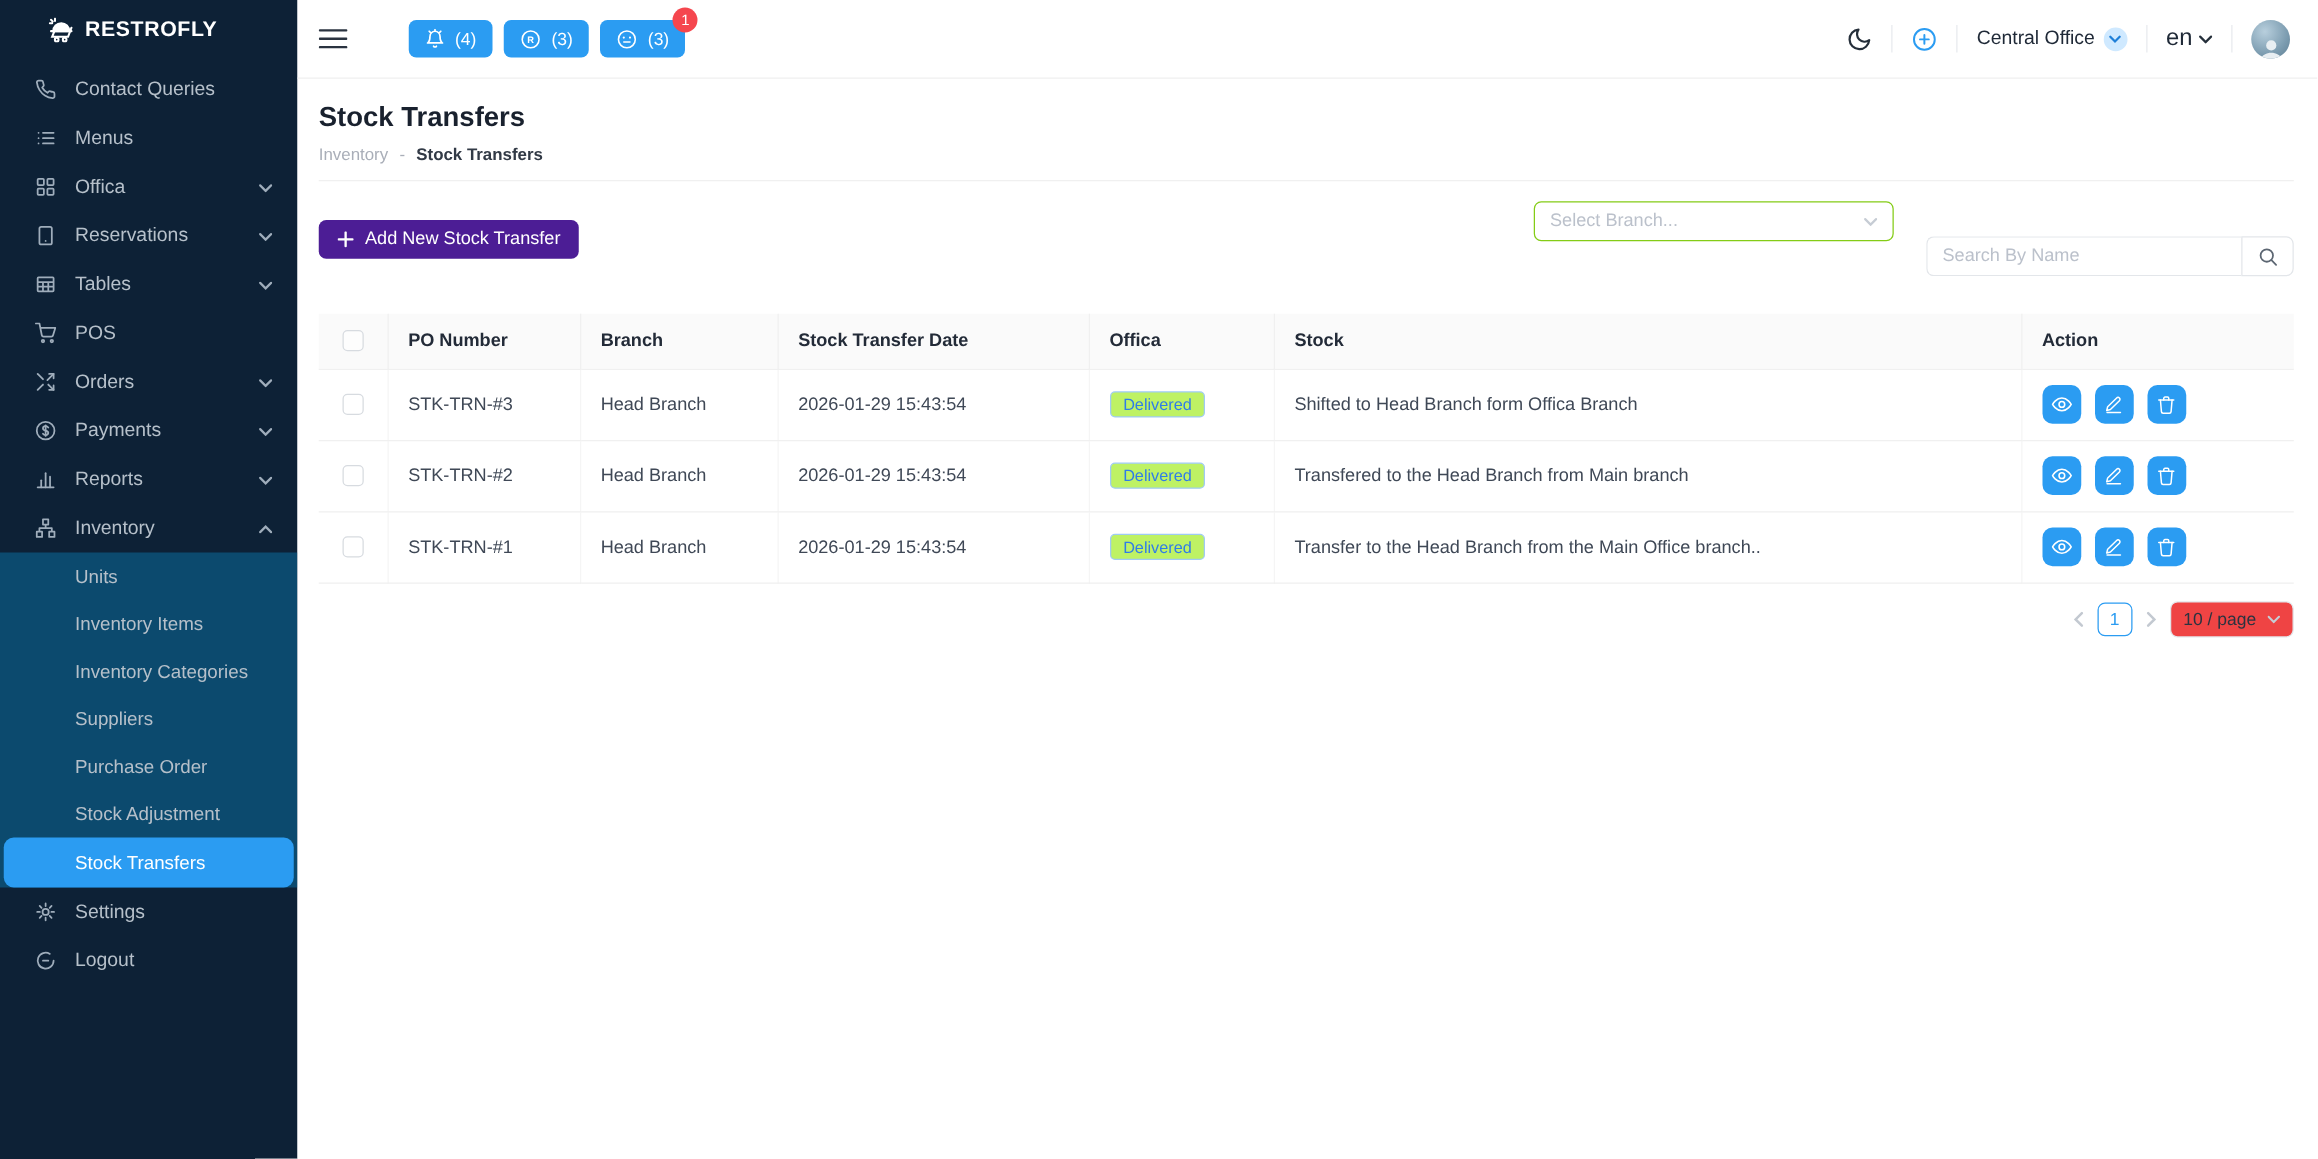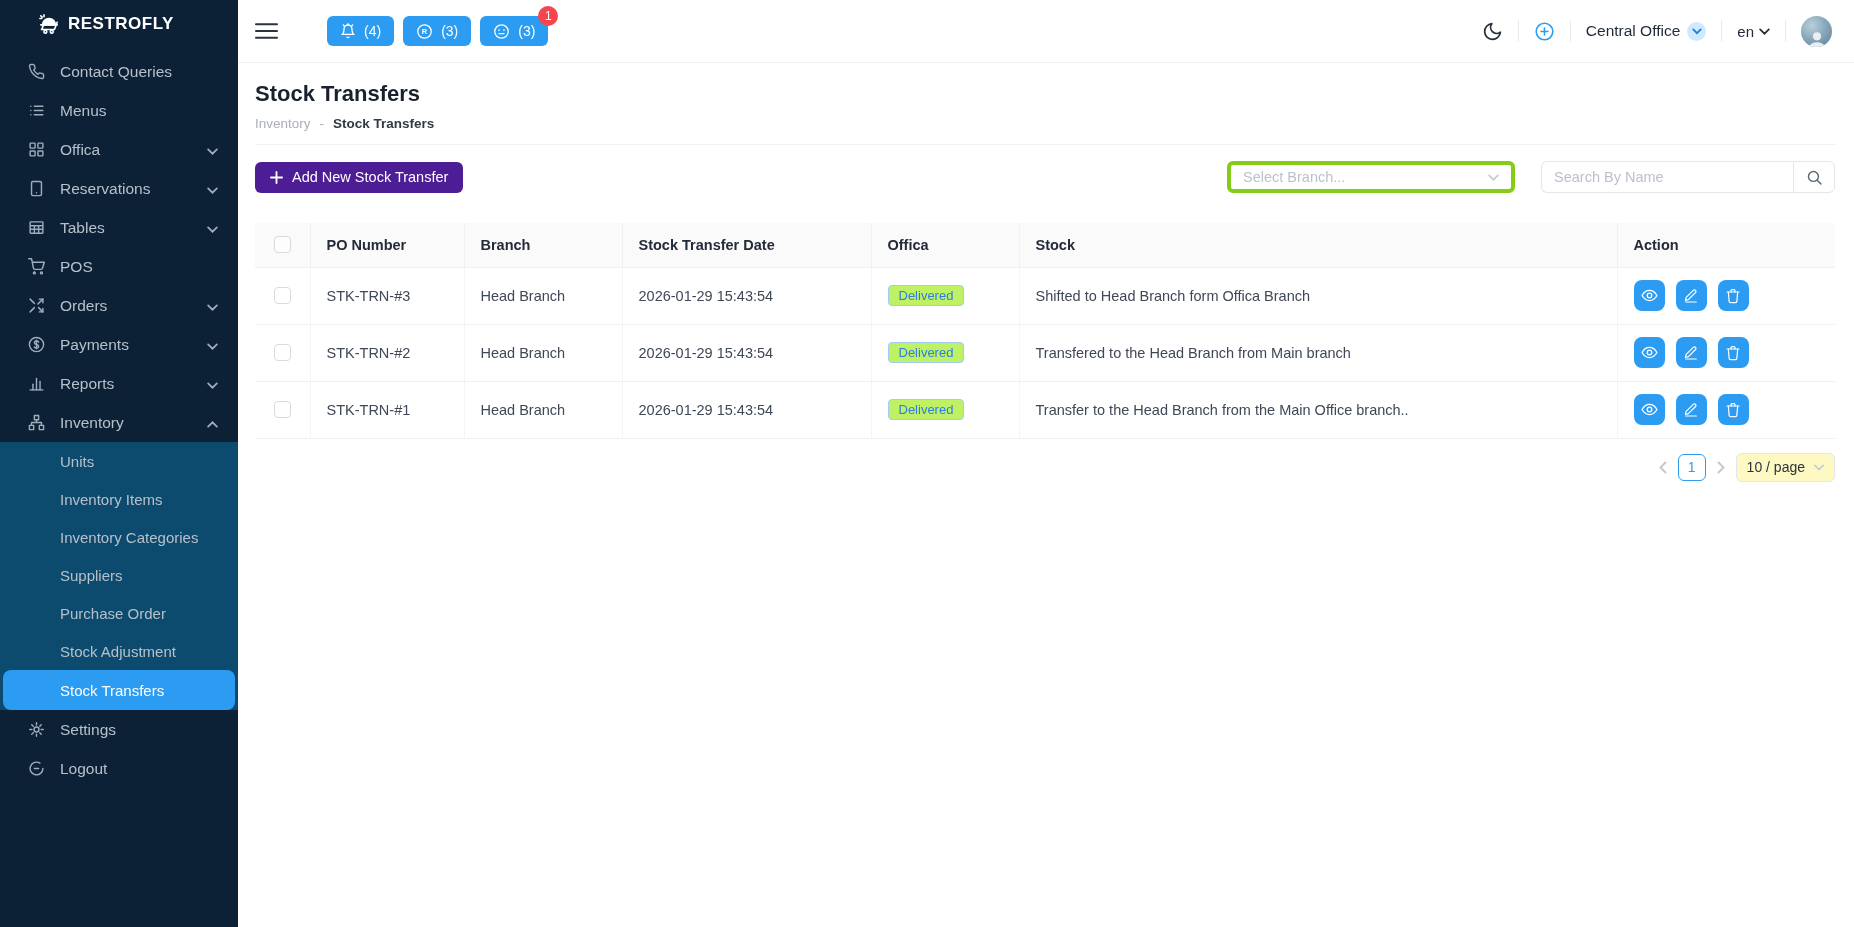--- a/index.html
+++ b/index.html
@@ -31,42 +31,42 @@
                  background:#2b9cf2; border:none; border-radius:6px; color:#fff; font-size:14px;
                  font-family:inherit; cursor:pointer; }
   .red-badge { position:absolute; top:-10px; right:-10px; width:20px; height:20px; border-radius:50%;
                background:#f5464e; color:#fff; font-size:12px; display:flex; align-items:center; justify-content:center; }
   .topbar-right { margin-left:auto; display:flex; align-items:center; gap:15px; }
   .vdiv { width:1px; height:22px; background:#e8eaee; }
   .icon-btn { background:none; border:none; cursor:pointer; display:flex; align-items:center; }
   .branch-select { display:flex; align-items:center; gap:7px; font-size:15.5px; color:#1f2937; cursor:pointer; }
   .chev-circle { width:19px; height:19px; border-radius:50%; background:#cfe9ff; display:flex;
                  align-items:center; justify-content:center; }
-  .lang { display:flex; align-items:center; gap:5px; font-size:15px; color:#1f2937; cursor:pointer; }
+  .lang { display:flex; align-items:center; gap:5px; font-size:19px; color:#1f2937; cursor:pointer; }
   .avatar { width:31px; height:31px; border-radius:50%; overflow:hidden; cursor:pointer;
             background:radial-gradient(circle at 35% 30%, #b8cfdd, #7d9db1 60%, #5d7d92); position:relative; }
   .avatar svg { position:absolute; bottom:-3px; left:50%; transform:translateX(-50%); }
 
   
   .content { flex:1; padding:0 19px 0 17px; display:flex; flex-direction:column; }
   .page-head { padding:18px 0 13px; border-bottom:1px solid #f0f0f0; }
   .page-title { font-size:22px; font-weight:700; color:#19212e; margin-bottom:9px; }
   .breadcrumb { font-size:13.5px; display:flex; gap:9px; align-items:center; }
   .bc-muted { color:#a9aeb8; }
   .bc-active { color:#323a46; font-weight:600; }
 
   
   .toolbar { display:flex; align-items:center; margin-top:16px; }
   .add-btn { display:flex; align-items:center; gap:9px; height:31px; padding:0 15px; background:#4c1d95;
              color:#fff; border:none; border-radius:6px; font-size:14.5px; font-family:inherit; cursor:pointer; }
   .toolbar-right { margin-left:auto; display:flex; gap:26px; }
-  .select-box { width:288px; height:32px; border:4px solid #84cc16; border-radius:6px; display:flex;
+  .select-box { width:288px; height:32px; border:1px solid #84cc16; border-radius:6px; display:flex;
                 align-items:center; padding:0 12px; font-size:14.5px; color:#bbc1cb; cursor:pointer; background:#fff; }
   .select-box .chev { margin-left:auto; }
-  .search-group { display:flex; }
+  .search-group { display:flex;margin-top:28px; }
   .search-input { width:252px; height:32px; border:1px solid #e3e6ea; border-right:none; border-radius:6px 0 0 6px;
                   padding:0 12px; font-size:14.5px; font-family:inherit; color:#333; outline:none; }
   .search-input::placeholder { color:#bbc1cb; }
   .search-btn { width:42px; height:32px; border:1px solid #e3e6ea; border-radius:0 6px 6px 0; background:#fff;
                 display:flex; align-items:center; justify-content:center; cursor:pointer; }
 
   
   table { margin-top:30px; width:100%; border-collapse:collapse; table-layout:fixed; }
   th { background:#fafafa; height:44px; text-align:left; padding:0 16px; font-size:14.5px; font-weight:700;
        color:#232b38; border-bottom:1px solid #f0f0f0; border-right:1px solid #f0f0f0; }
@@ -86,21 +86,21 @@
          color:#2f7ce8; border-radius:4px; font-size:13px; }
   .action-btn { width:31px; height:31px; border:none; border-radius:8px; background:#2b9cf2;
                 display:inline-flex; align-items:center; justify-content:center; margin-right:7px; cursor:pointer; }
 
   
   .pagination { display:flex; justify-content:flex-end; align-items:center; gap:9px; margin-top:14px; }
   .pg-arrow { background:none; border:none; display:flex; align-items:center; cursor:pointer; padding:2px; }
   .pg-current { min-width:28px; height:27px; border:1px solid #2b9cf2; border-radius:6px; color:#2b9cf2;
                 font-size:14px; display:flex; align-items:center; justify-content:center; cursor:pointer; background:#fff; }
   .pg-size { height:29px; border:1px solid #e3e6ea; border-radius:6px; display:flex; align-items:center;
-             gap:9px; padding:0 10px; font-size:14px; color:#2a3340; cursor:pointer; background:#fef9c3; }
+             gap:9px; padding:0 10px; font-size:14px; color:#2a3340; cursor:pointer; background:#ef4444; }
 </style>
 </head>
 <body>
 
 <div class="app">
 
   <aside class="sidebar">
     <div class="logo">
       <span style="display:flex">
         <svg width="22" height="20" viewBox="0 0 24 22" fill="none" stroke="#fff" stroke-width="1.8" stroke-linecap="round">

